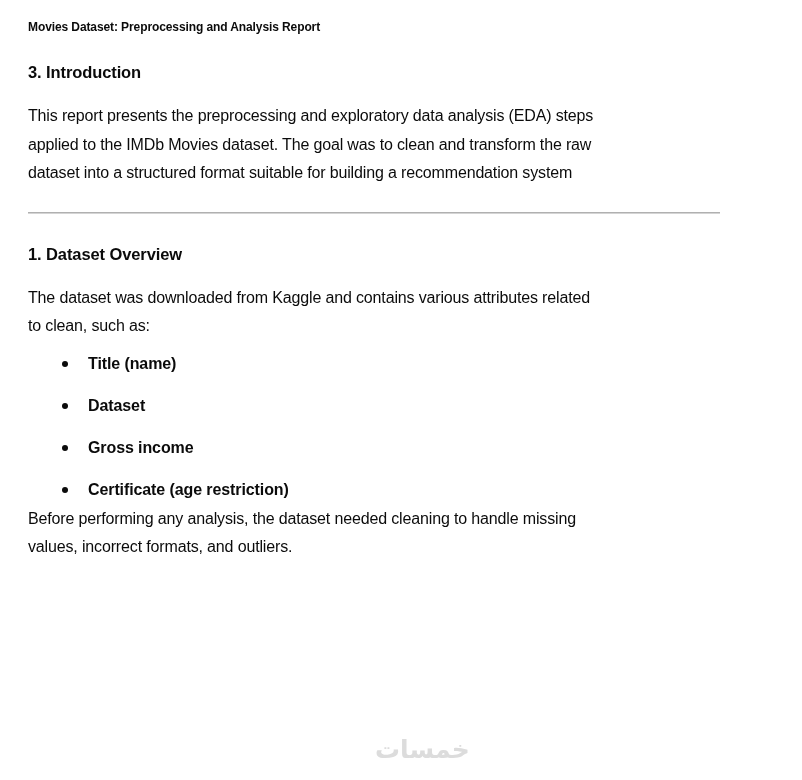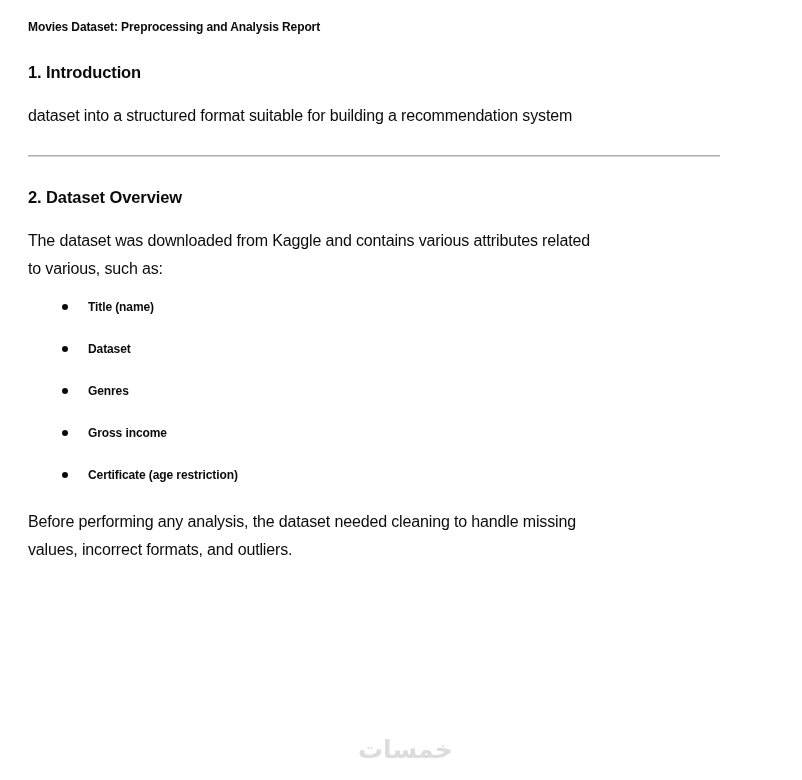--- a/index.html
+++ b/index.html
@@ -51,88 +51,86 @@
     background: linear-gradient(#9e9e9e, #e6e6e6);
   }
   .bullet-list {
     list-style: none;
     margin: 5px 0 0 0;
     padding: 0;
   }
   .bullet-item {
     position: relative;
     padding-left: 60px;
-    font-size: 12px;
+    font-size: 16px;
     font-weight: 700;
     line-height: 28px;
     margin: 0 0 14px 0;
     letter-spacing: -0.1px;
   }
   .bullet-item:last-child {
-    margin-bottom: 19px;
+    margin-bottom: 1px;
   }
   .bullet-dot {
     position: absolute;
     left: 34px;
     top: 11px;
     width: 6px;
     height: 6px;
     border-radius: 50%;
     background: #0b0b0b;
   }
   .closing-para {
     margin-bottom: 4px;
   }
   .watermark {
     position: absolute;
-    left: 358px;
+    left: 375px;
     top: 735px;
     font-family: "DejaVu Sans", sans-serif;
     font-size: 25px;
     font-weight: 700;
     color: #dcdcdc;
     letter-spacing: 1px;
     direction: rtl;
     user-select: none;
   }
 </style>
 </head>
 <body>
 
 <div class="doc">
 
   <h1 class="doc-title">Movies Dataset: Preprocessing and Analysis Report</h1>
 
-  <h2 class="section-heading">1. Introduction</h2>
+  <h2 class="section-heading">3. Introduction</h2>
 
   <p class="para">
+    <span class="line">This report presents the preprocessing and exploratory data analysis (EDA) steps</span>
+    <span class="line">applied to the IMDb Movies dataset. The goal was to clean and transform the raw</span>
     <span class="line">dataset into a structured format suitable for building a recommendation system</span>
   </p>
 
   <div class="rule"></div>
 
-  <h2 class="section-heading">2. Dataset Overview</h2>
+  <h2 class="section-heading">1. Dataset Overview</h2>
 
   <p class="para">
     <span class="line">The dataset was downloaded from Kaggle and contains various attributes related</span>
-    <span class="line">to various, such as:</span>
+    <span class="line">to clean, such as:</span>
   </p>
 
   <ul class="bullet-list">
     <li class="bullet-item">
       <span class="bullet-dot"></span>
       <span>Title (name)</span>
     </li>
     <li class="bullet-item">
       <span class="bullet-dot"></span>
       <span>Dataset</span>
-    </li>
-    <li class="bullet-item">
-      <span class="bullet-dot"></span>
-      <span>Genres</span>
     </li>
     <li class="bullet-item">
       <span class="bullet-dot"></span>
       <span>Gross income</span>
     </li>
     <li class="bullet-item">
       <span class="bullet-dot"></span>
       <span>Certificate (age restriction)</span>
     </li>
   </ul>

